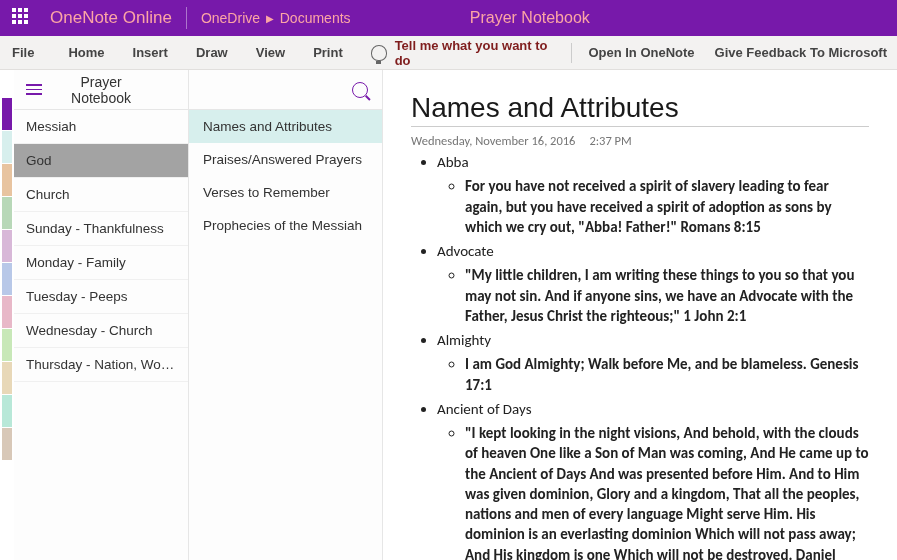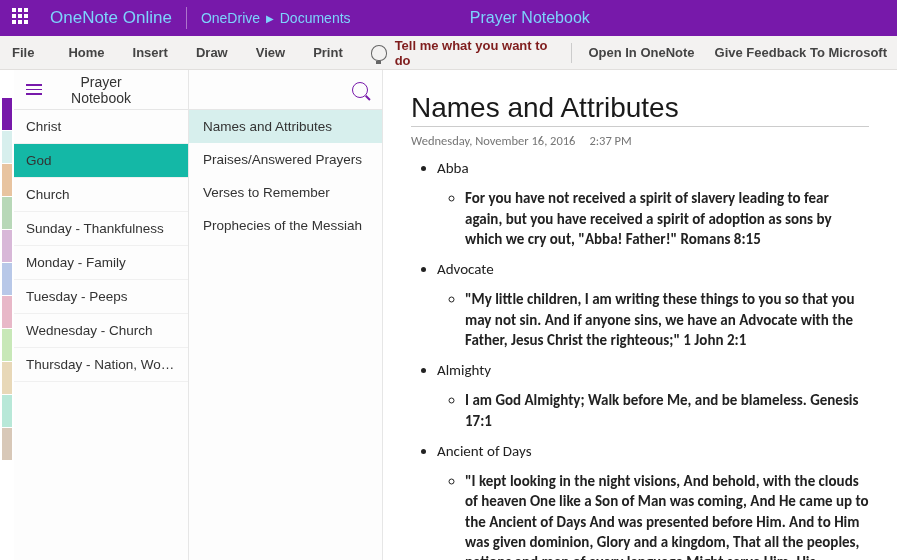--- a/index.html
+++ b/index.html
@@ -1,18 +1,18 @@
 <!DOCTYPE html>
 <html><head>
 <meta charset="utf-8">
 <style>
   * { box-sizing: border-box; margin: 0; padding: 0; }
   body { font-family: "Segoe UI", Arial, sans-serif; font-size: 14px; color: #333; background: #fff; width: 897px; height: 560px; overflow: hidden; }
   
-  .titlebar { background: #7719AA; color: #7dd3fc; height: 36px; display: flex; align-items: center; padding: 0 8px; }
+  .titlebar { background: #7719AA; color: #fca5a5; height: 36px; display: flex; align-items: center; padding: 0 8px; }
   .waffle { width: 20px; height: 20px; display: grid; grid-template-columns: repeat(3,4px); grid-template-rows: repeat(3,4px); gap: 2px; margin-right: 18px; margin-left:4px; }
   .waffle span { background: #fff; width: 4px; height: 4px; }
   .brand { font-size: 17px; font-weight: 400; }
   .sep { width: 1px; height: 22px; background: rgba(255,255,255,0.4); margin: 0 14px; }
   .crumb { font-size: 14px; display: flex; align-items: center; gap: 6px; }
   .crumb .tri { font-size: 10px; }
   .doc-title { flex: 1; text-align: center; font-size: 16px; padding-right: 180px; }
   
   .ribbon { background: #f3f2f1; height: 34px; display: flex; align-items: center; border-bottom: 1px solid #e1dfdd; font-size: 13px; color: #444; font-weight: bold; }
   .ribbon .tab { padding: 0 14px; height: 100%; display: flex; align-items: center; cursor: pointer; }
@@ -27,36 +27,36 @@
   
   .colortabs { width: 14px; background: #fff; display:flex; flex-direction:column; padding-top: 28px; gap:1px;}
   .colortabs div { width: 10px; height: 32px; margin-left:2px; border-radius:0; }
   
   .sections { width: 175px; border-right: 1px solid #e6e6e6; background:#fdfdfd; }
   .nav-header { height: 40px; display:flex; align-items:center; border-bottom:1px solid #e6e6e6; }
   .hamburger { width:40px; display:flex; flex-direction:column; gap:3px; align-items:center; justify-content:center; }
   .hamburger span { width:16px; height:1.5px; background:#7719AA; }
   .nav-title { flex:1; text-align:center; color:#333; font-size:14px; }
   .section-item { padding: 9px 12px; font-size: 13.5px; color:#333; cursor:pointer; white-space:nowrap; overflow:hidden; text-overflow:ellipsis; border-bottom:1px solid #f0f0f0;}
-  .section-item.selected { background: #14b8a6; }
+  .section-item.selected { background: #a3a3a3; }
   
   .pages { width: 194px; border-right: 1px solid #e6e6e6; background:#fdfdfd; }
   .pages-header { height:40px; display:flex; align-items:center; justify-content:flex-end; padding-right:14px; border-bottom:1px solid #e6e6e6;}
   .search-icon { width:16px; height:16px; border:1.5px solid #7719AA; border-radius:50%; position:relative; }
   .search-icon::after { content:""; position:absolute; width:6px; height:1.5px; background:#7719AA; transform:rotate(45deg); bottom:-2px; right:-4px; }
   .page-item { padding: 9px 14px; font-size: 13.5px; color:#333; cursor:pointer; }
   .page-item.selected { background: #d7efed; }
   
   .canvas { flex:1; padding: 22px 28px 10px 28px; overflow-y:auto; font-family: Calibri, "Segoe UI", sans-serif; }
   .page-title { font-size: 28px; font-weight: 400; color: #1a1a1a; font-family: "Calibri Light","Segoe UI Light",sans-serif; }
   .title-underline { border-bottom: 1px solid #ccc; margin-top:2px; margin-bottom:6px; }
   .meta { color:#767676; font-size:12.5px; display:flex; gap:14px; }
   .content ul { list-style: disc; padding-left: 26px; font-size:15px; color:#222; }
   .content ul ul { list-style: circle; padding-left: 28px; font-weight: bold; }
-  .content li { margin: 10px 0; line-height:1.35; }
+  .content li { margin: 4px 0; line-height:1.35; }
 </style>
 </head>
 <body>
 
 <div class="titlebar">
   <div class="waffle">
     <span></span>
       <span></span>
       <span></span>
       <span></span>
@@ -113,21 +113,21 @@
     <div class="nav-header">
       <div class="hamburger">
           <span></span>
           <span></span>
           <span></span>
         </div>
       <div class="nav-title">Prayer Notebook</div>
       <div style="width:40px"></div>
     </div>
     <div id="sections-list">
-        <div class="section-item">Christ</div>
+        <div class="section-item">Messiah</div>
         <div class="section-item selected">God</div>
         <div class="section-item">Church</div>
         <div class="section-item">Sunday - Thankfulness</div>
         <div class="section-item">Monday - Family</div>
         <div class="section-item">Tuesday - Peeps</div>
         <div class="section-item">Wednesday - Church</div>
         <div class="section-item">Thursday - Nation, Wo…</div>
       </div>
   </div>
 

